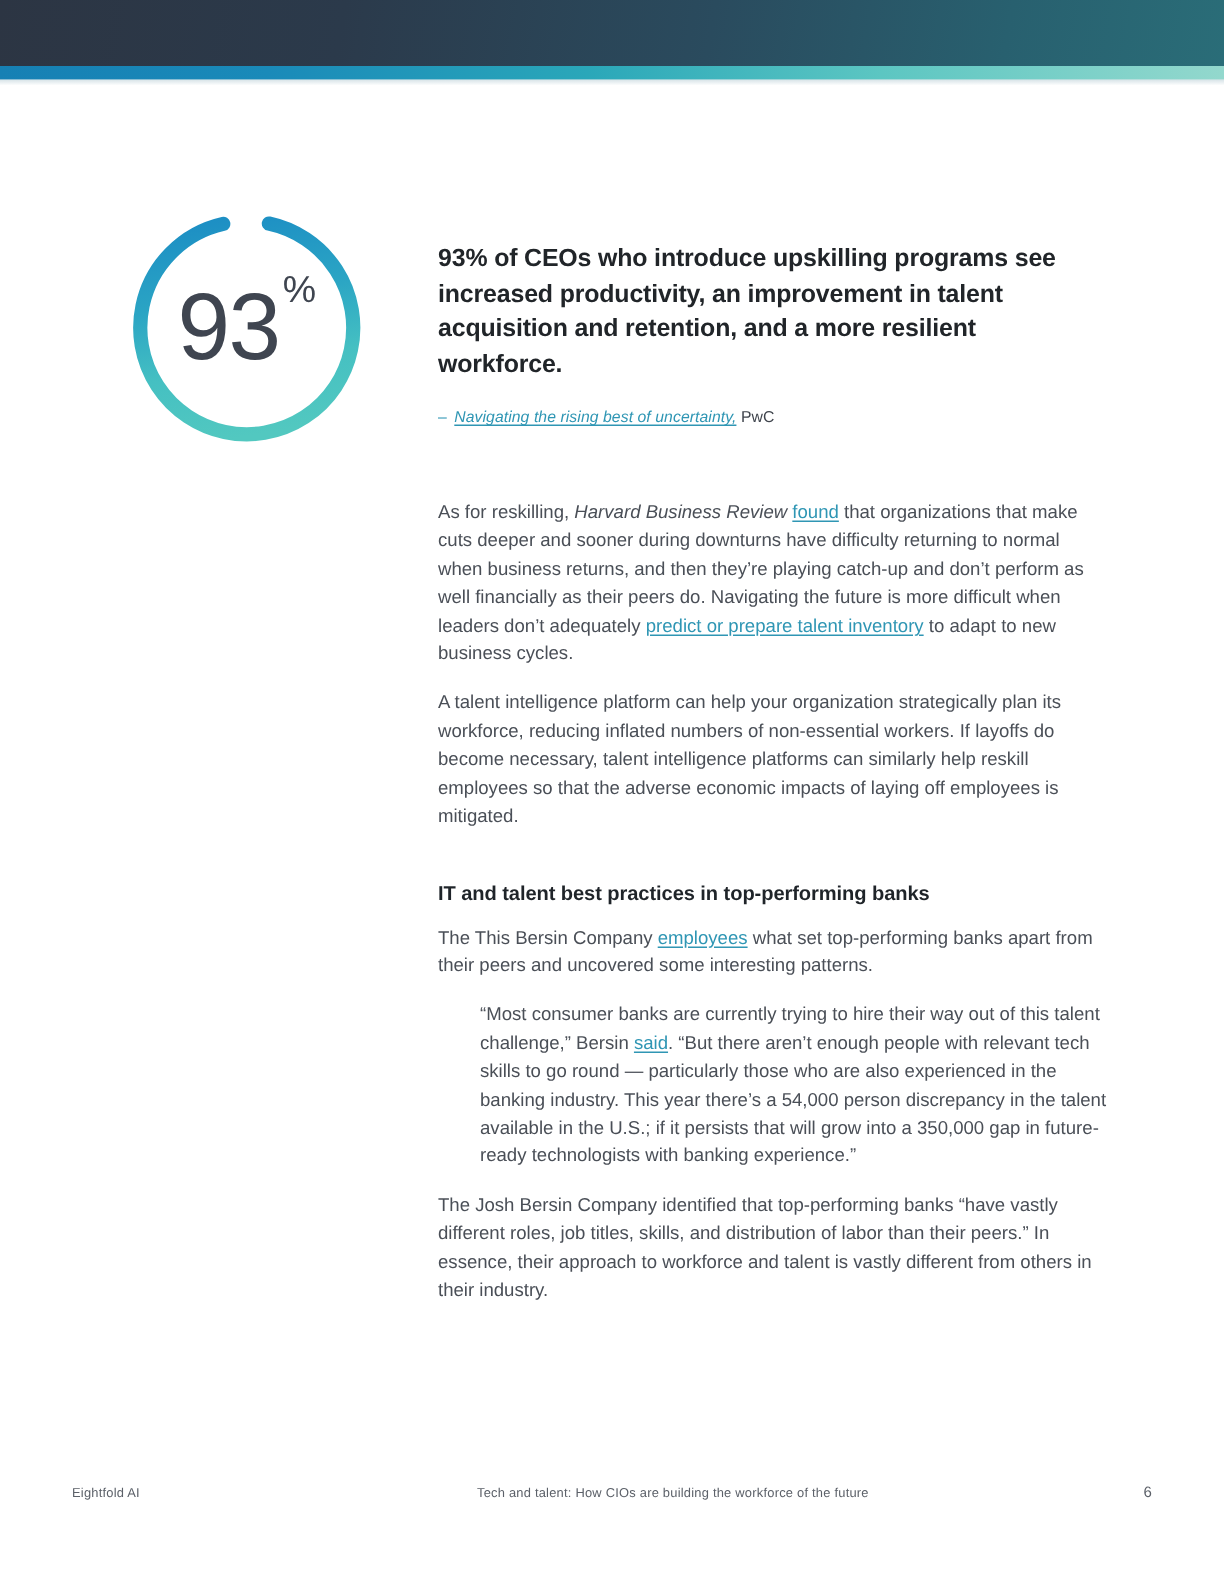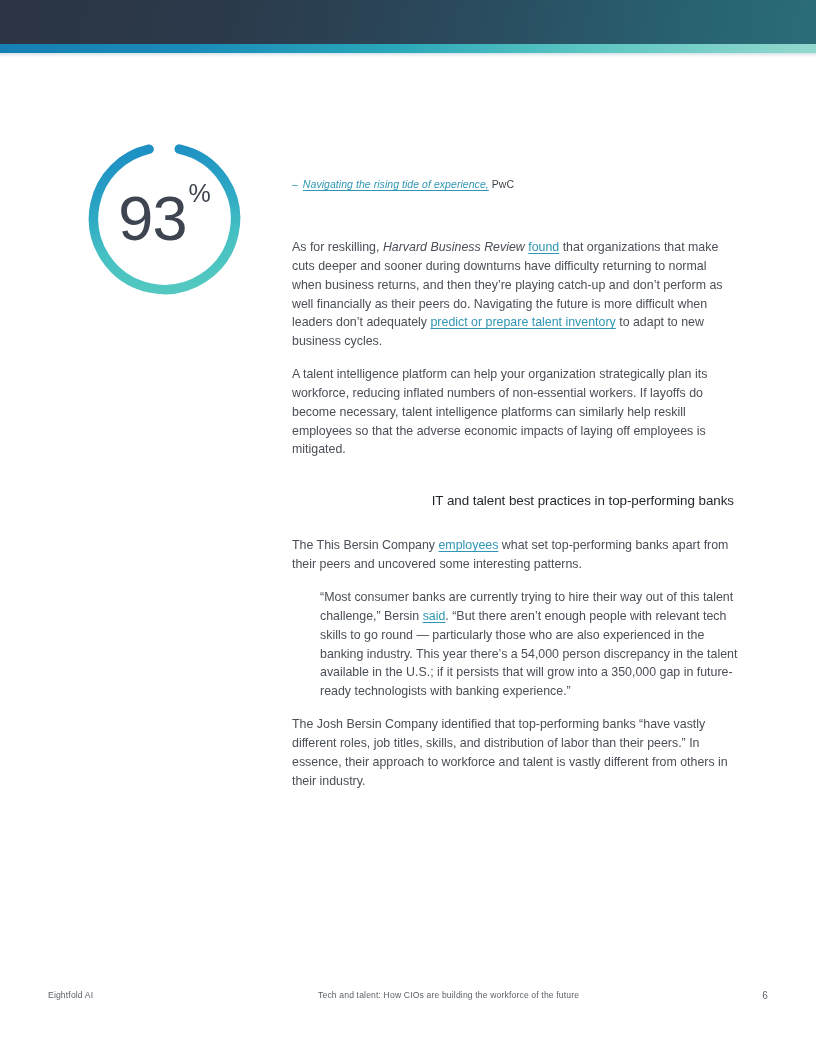--- a/index.html
+++ b/index.html
@@ -136,25 +136,24 @@
   .lnk {
     color: #2f96b4;
     text-decoration: underline;
     text-underline-offset: 2px;
     text-decoration-thickness: 1px;
   }
   .ital { font-style: italic; }
 
   #section-heading {
     font-size: 13.4px;
-    font-weight: normal;
+    font-weight: bold;
     color: #1f2429;
-    margin: 34px 0 28px 0;
+    margin: 34px 0 13px 0;
     letter-spacing: -0.05px;
-    text-align: right;
   }
 
   
   #footer {
     position: absolute;
     left: 48px;
     top: 990px;
     width: 720px;
     height: 16px;
     font-size: 8.6px;
@@ -185,24 +184,25 @@
     <circle cx="81.5" cy="81.5" r="71" fill="none" stroke="url(#ringGrad)" stroke-width="9.5" stroke-linecap="round" stroke-dasharray="415 446.1" transform="rotate(-78 81.5 81.5)"></circle>
   </svg>
   <div id="donut-value">
     <span id="donut-number">93</span>
     <span id="donut-unit">%</span>
   </div>
 </div>
 
 <div id="content">
 
+  <h1 id="headline">93% of CEOs who introduce upskilling programs see increased productivity, an improvement in talent acquisition and retention, and a more resilient workforce.</h1>
 
   <div id="citation">
     <span class="dash">–</span>
-    <a class="src" href="#">Navigating the rising tide of experience,</a>
+    <a class="src" href="#">Navigating the rising best of uncertainty,</a>
     <span class="pub">PwC</span>
   </div>
 
   <div id="body-blocks">
 
     <p class="para"><span>As for reskilling, </span><span class="ital">Harvard Business Review</span><span> </span><a class="lnk" href="#">found</a><span> that organizations that make cuts deeper and sooner during downturns have difficulty returning to normal when business returns, and then they’re playing catch-up and don’t perform as well financially as their peers do. Navigating the future is more difficult when leaders don’t adequately </span><a class="lnk" href="#">predict or prepare talent inventory</a><span> to adapt to new business cycles.</span></p>
 
     <p class="para">A talent intelligence platform can help your organization strategically plan its workforce, reducing inflated numbers of non-essential workers. If layoffs do become necessary, talent intelligence platforms can similarly help reskill employees so that the adverse economic impacts of laying off employees is mitigated.</p>
 
     <h2 id="section-heading">IT and talent best practices in top-performing banks</h2>

